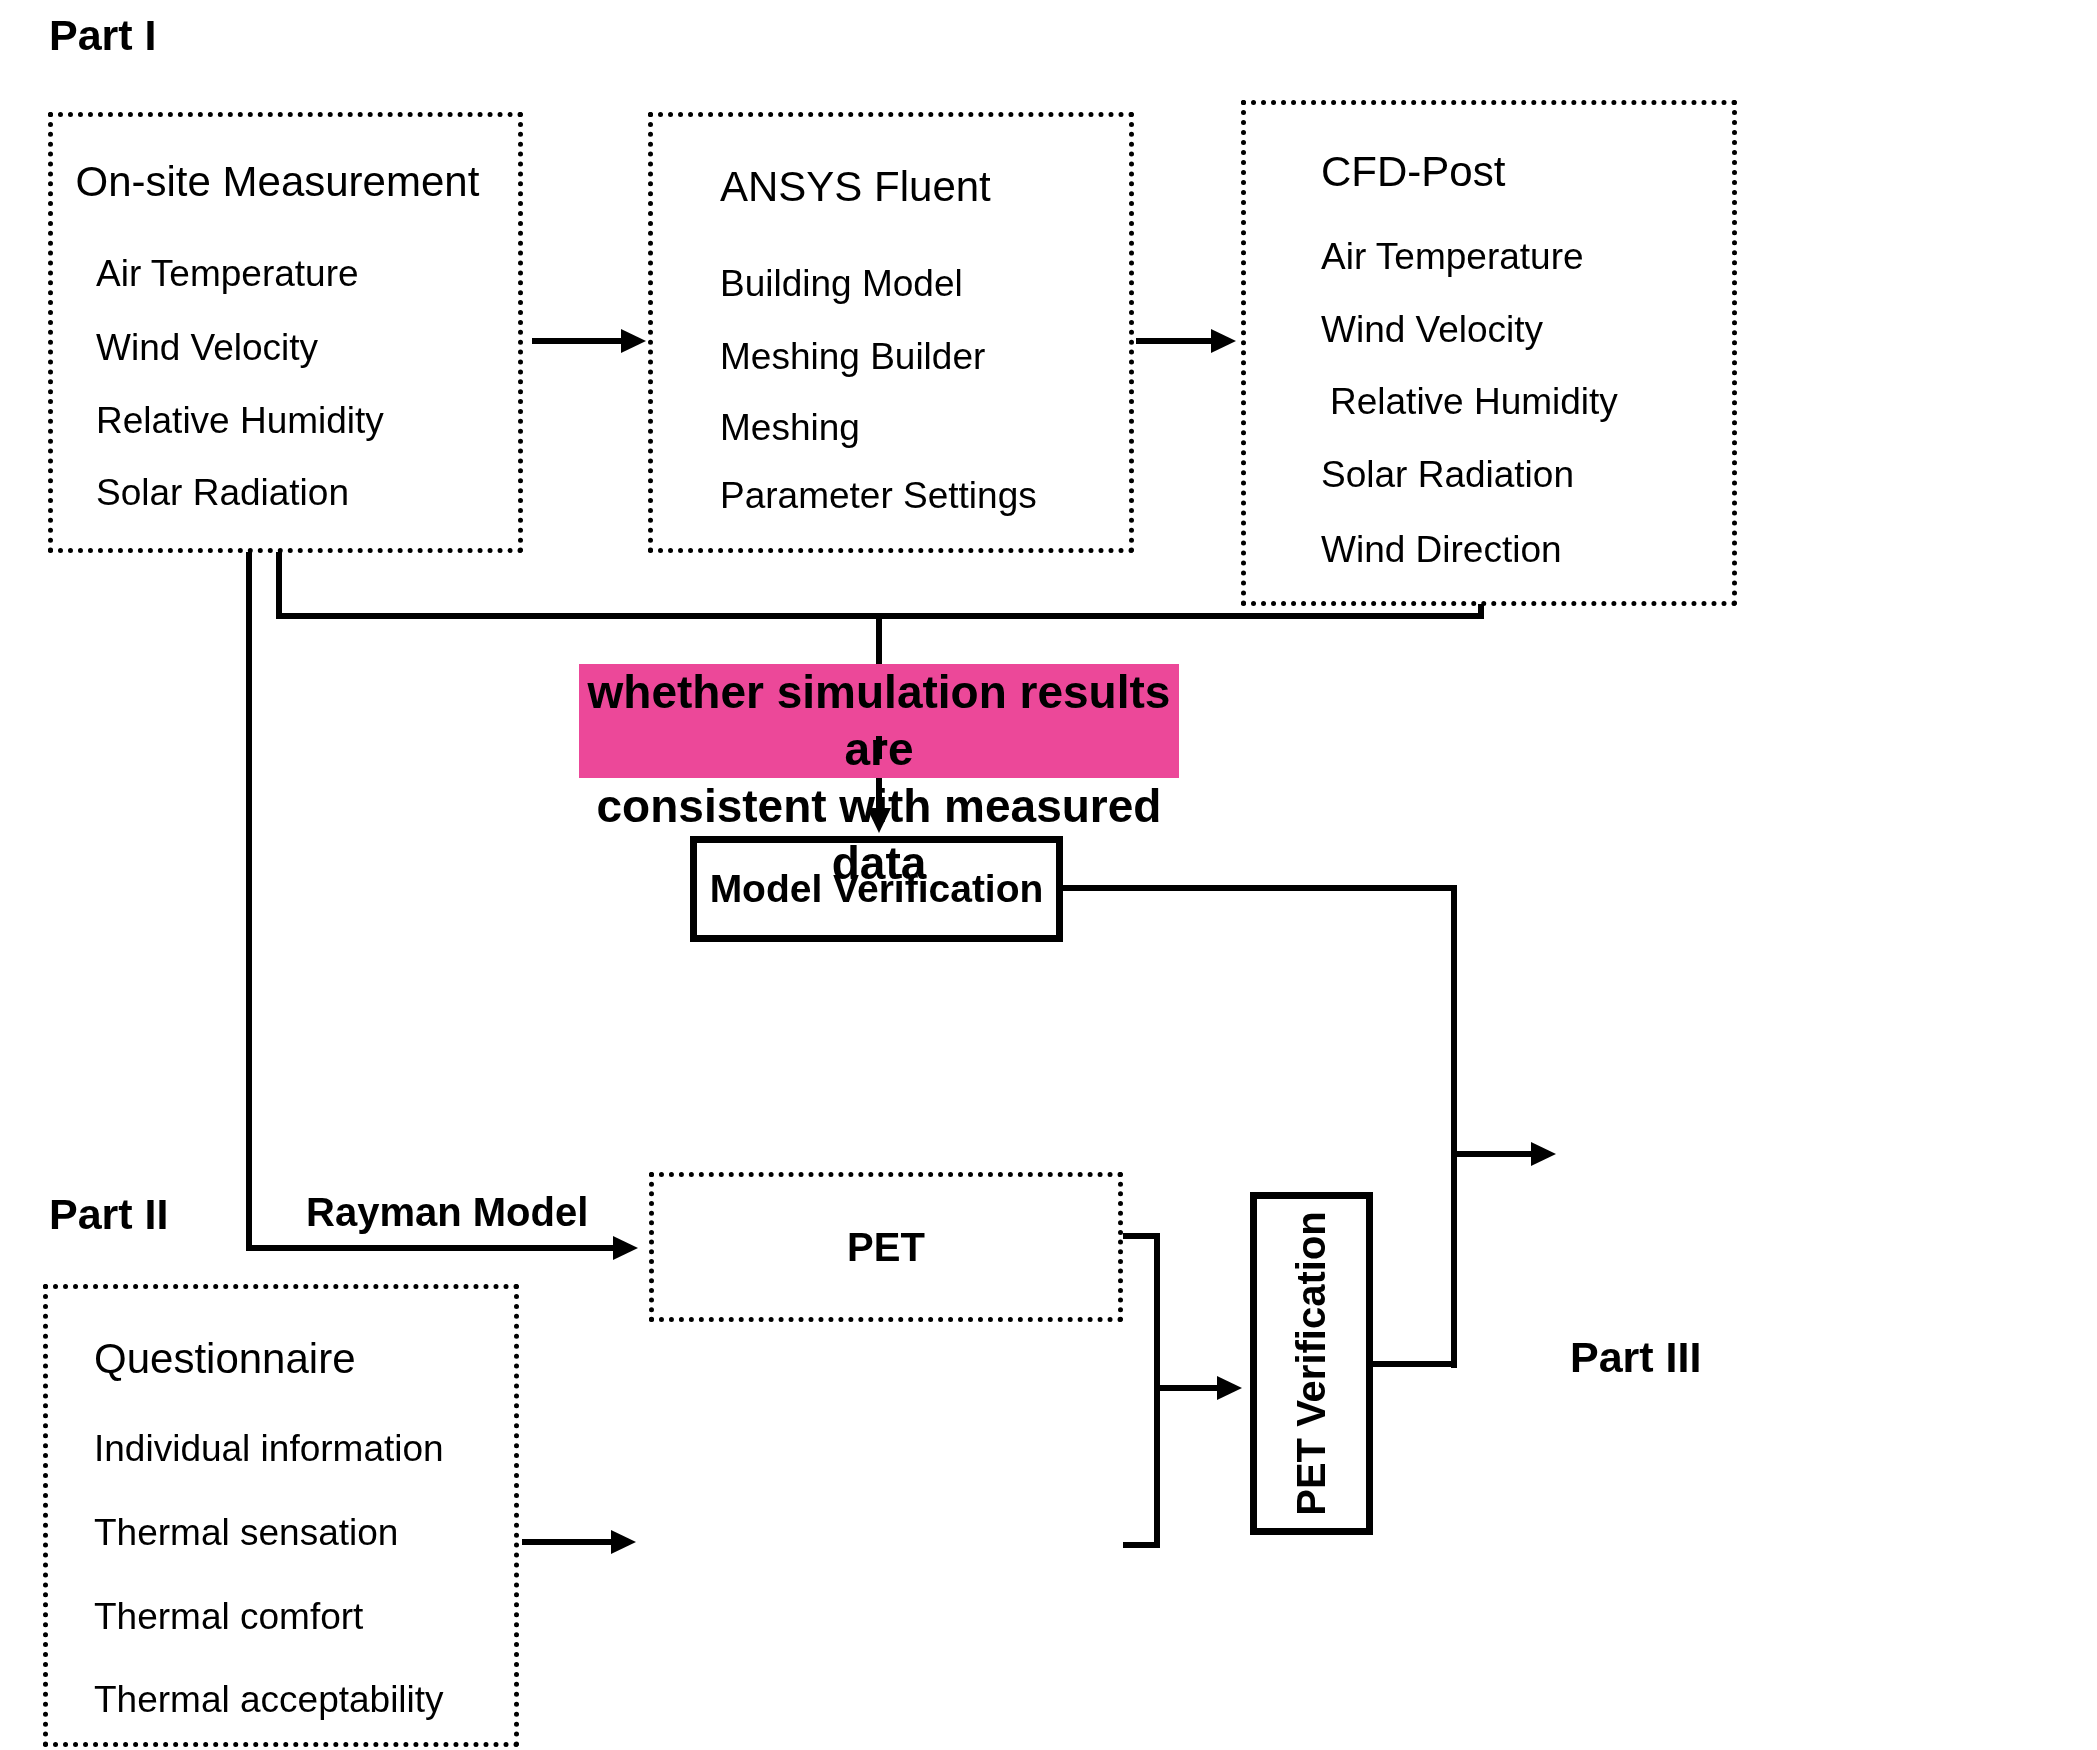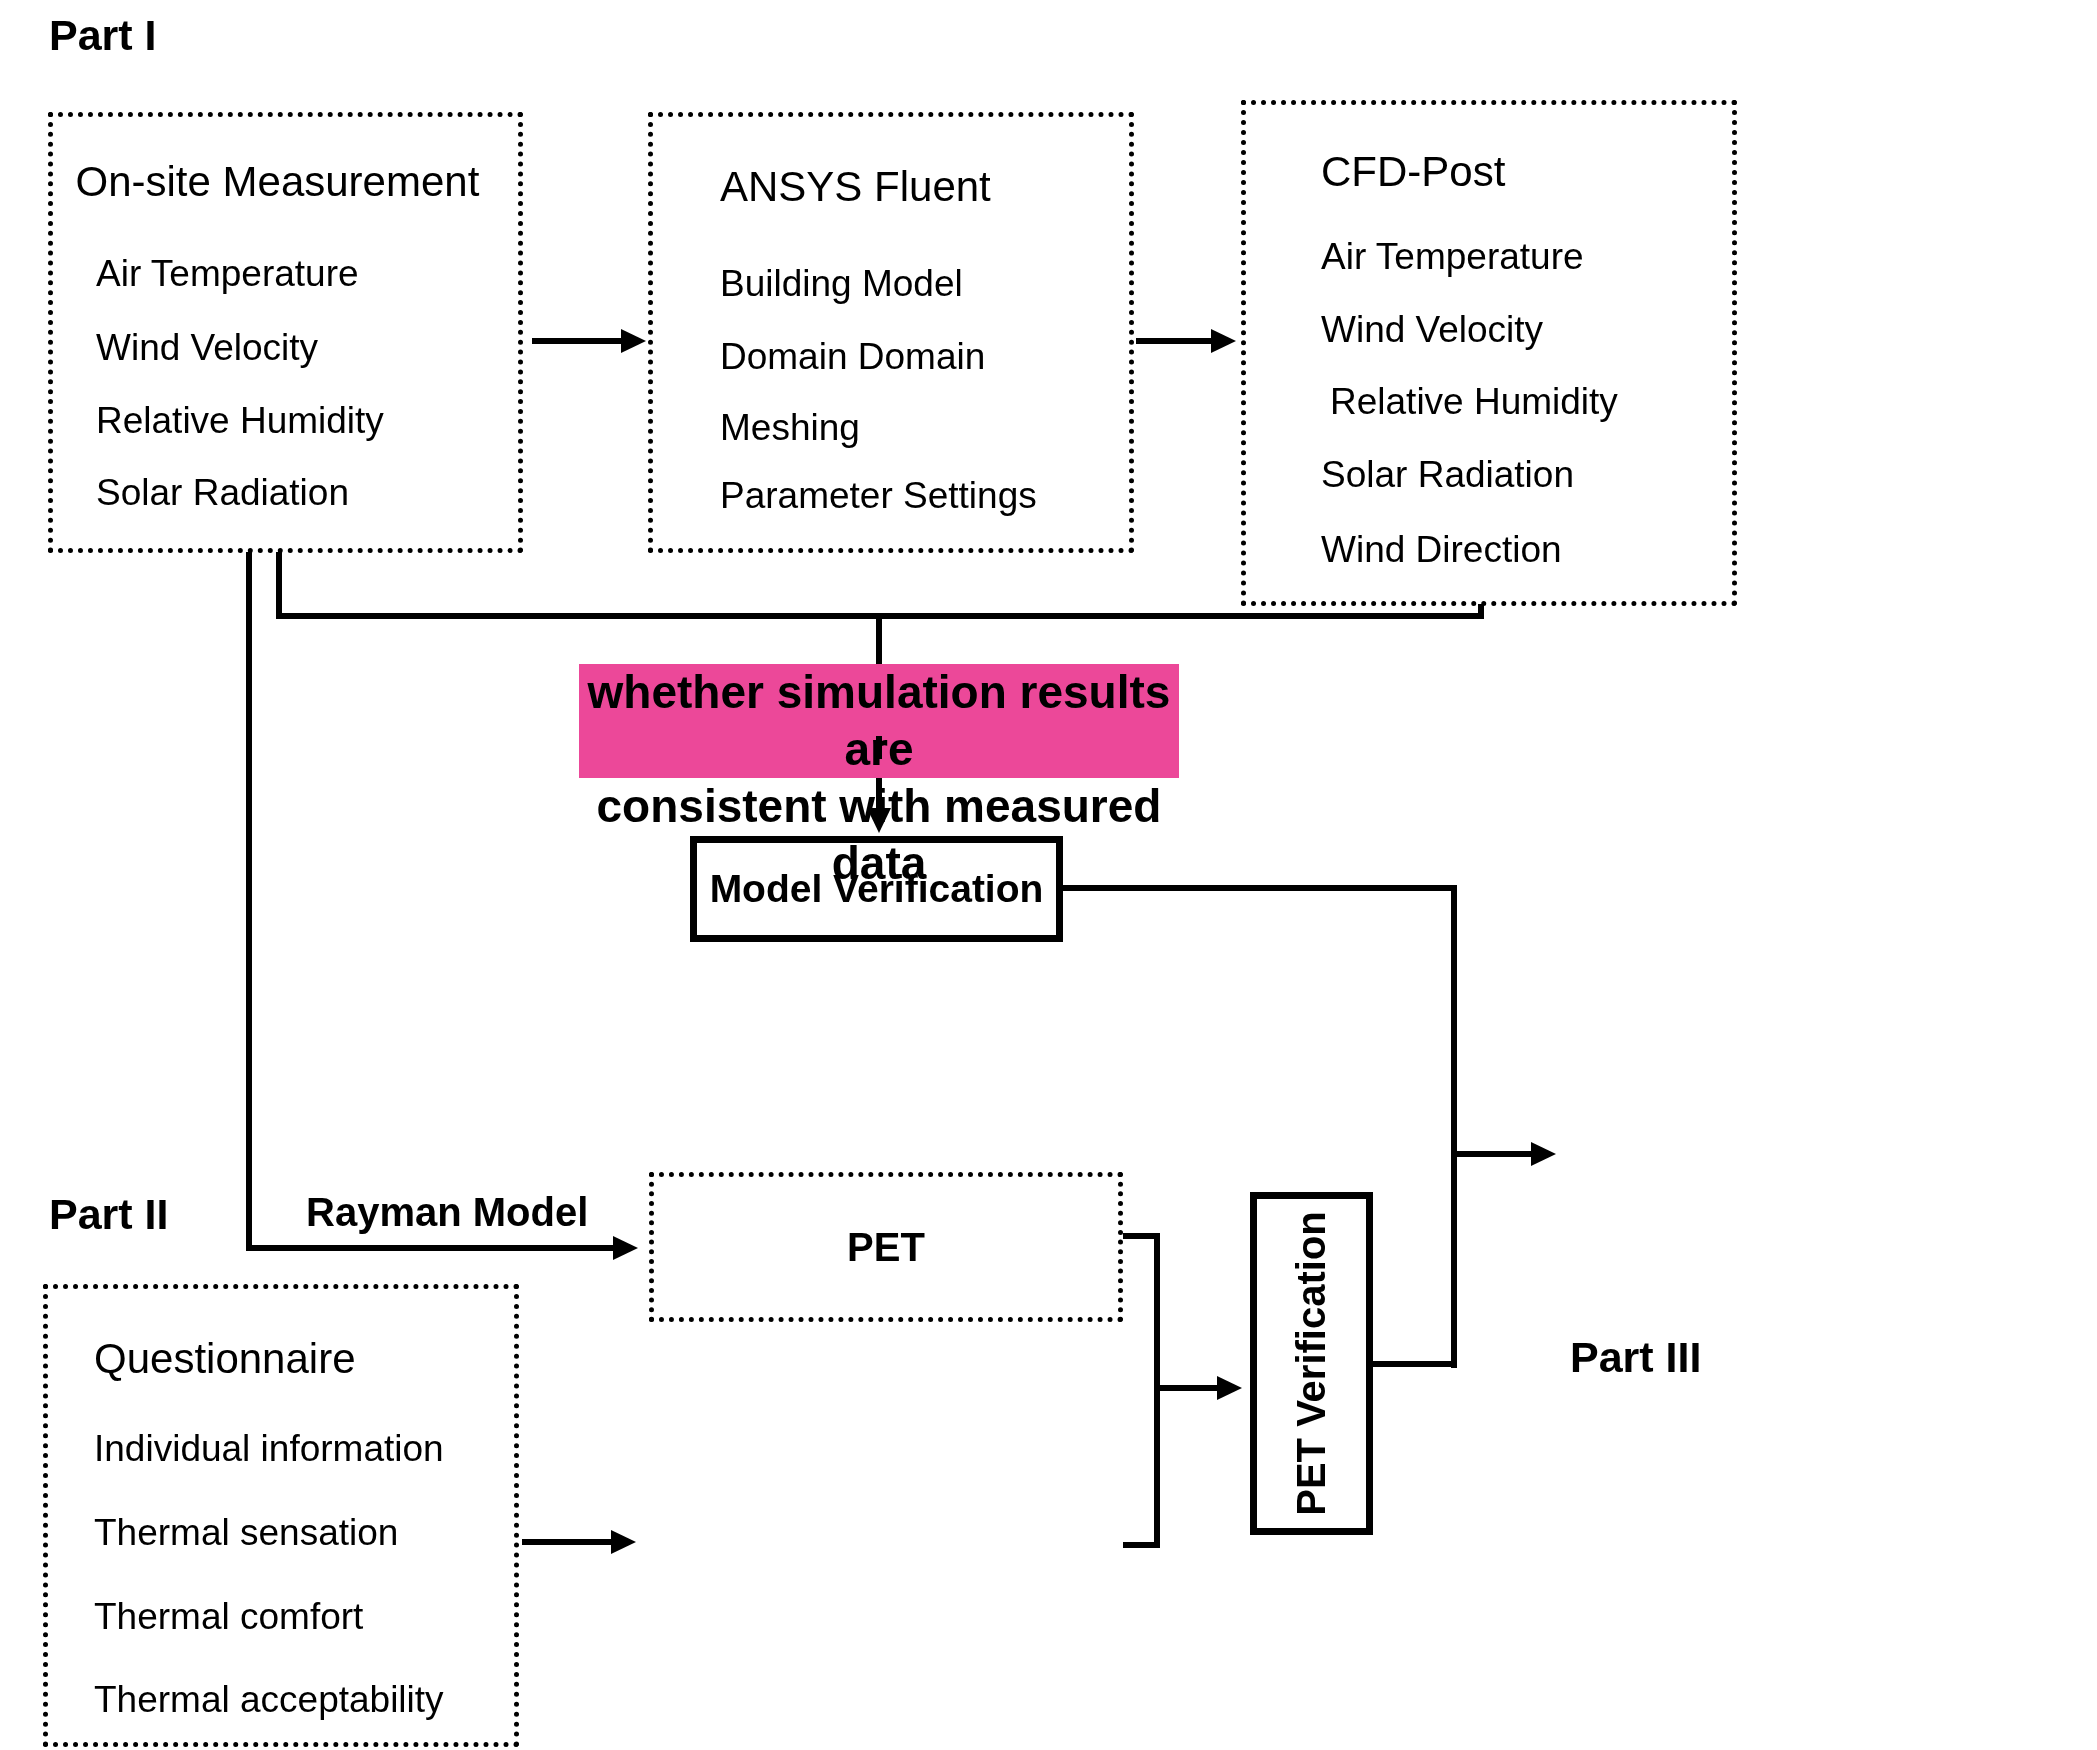--- a/index.html
+++ b/index.html
@@ -63,21 +63,21 @@
     <div class="abs title" style="left:22.5px;top:41px;">On-site Measurement</div>
     <div class="abs item" style="left:43px;top:136px;">Air Temperature</div>
     <div class="abs item" style="left:43px;top:210px;">Wind Velocity</div>
     <div class="abs item" style="left:43px;top:283px;">Relative Humidity</div>
     <div class="abs item" style="left:43px;top:355px;">Solar Radiation</div>
   </div>
 
   <div id="box-ansys" class="dotted-box">
     <div class="abs title" style="left:67px;top:46px;">ANSYS Fluent</div>
     <div class="abs item" style="left:67px;top:146px;">Building Model</div>
-    <div class="abs item" style="left:67px;top:219px;">Domain Domain</div>
+    <div class="abs item" style="left:67px;top:219px;">Meshing Builder</div>
     <div class="abs item" style="left:67px;top:290px;">Meshing</div>
     <div class="abs item" style="left:67px;top:358px;">Parameter Settings</div>
   </div>
 
   <div id="box-cfdpost" class="dotted-box">
     <div class="abs title" style="left:75px;top:43px;">CFD-Post</div>
     <div class="abs item" style="left:75px;top:131px;">Air Temperature</div>
     <div class="abs item" style="left:75px;top:204px;">Wind Velocity</div>
     <div class="abs item" style="left:84px;top:276px;">Relative Humidity</div>
     <div class="abs item" style="left:75px;top:349px;">Solar Radiation</div>

